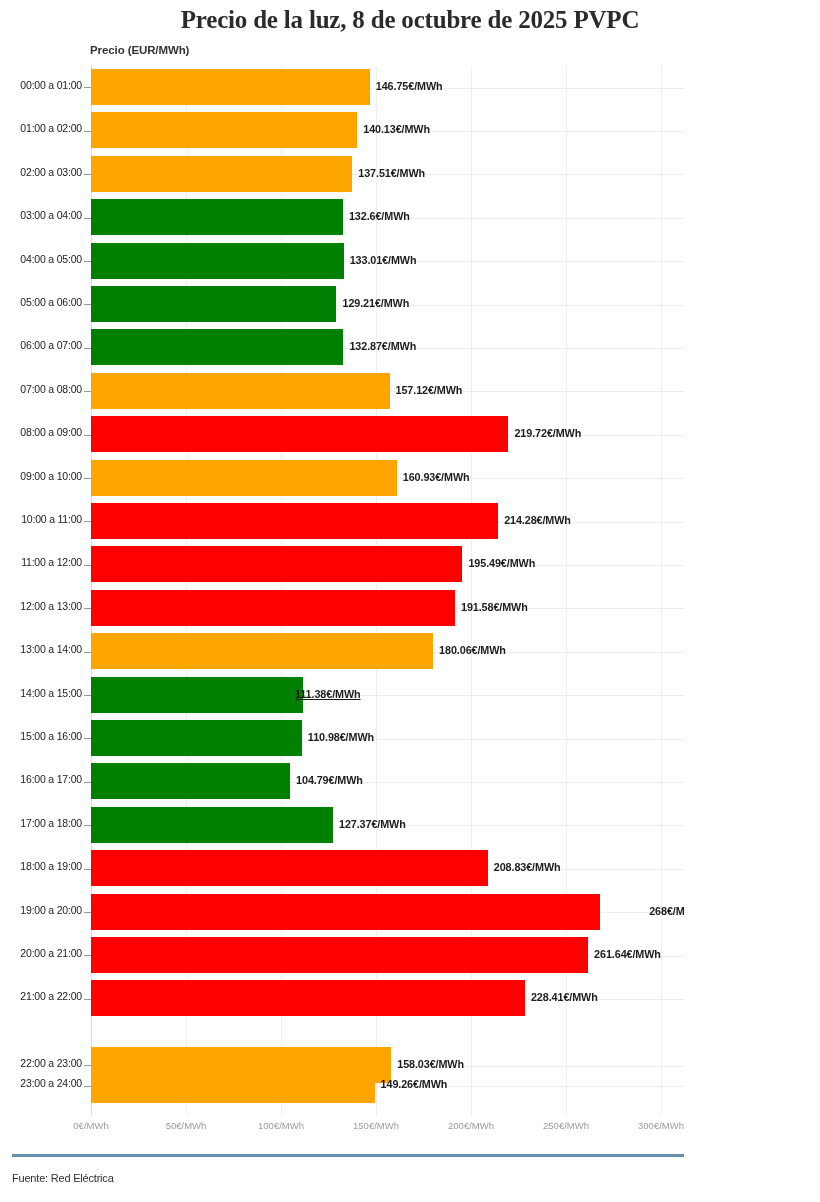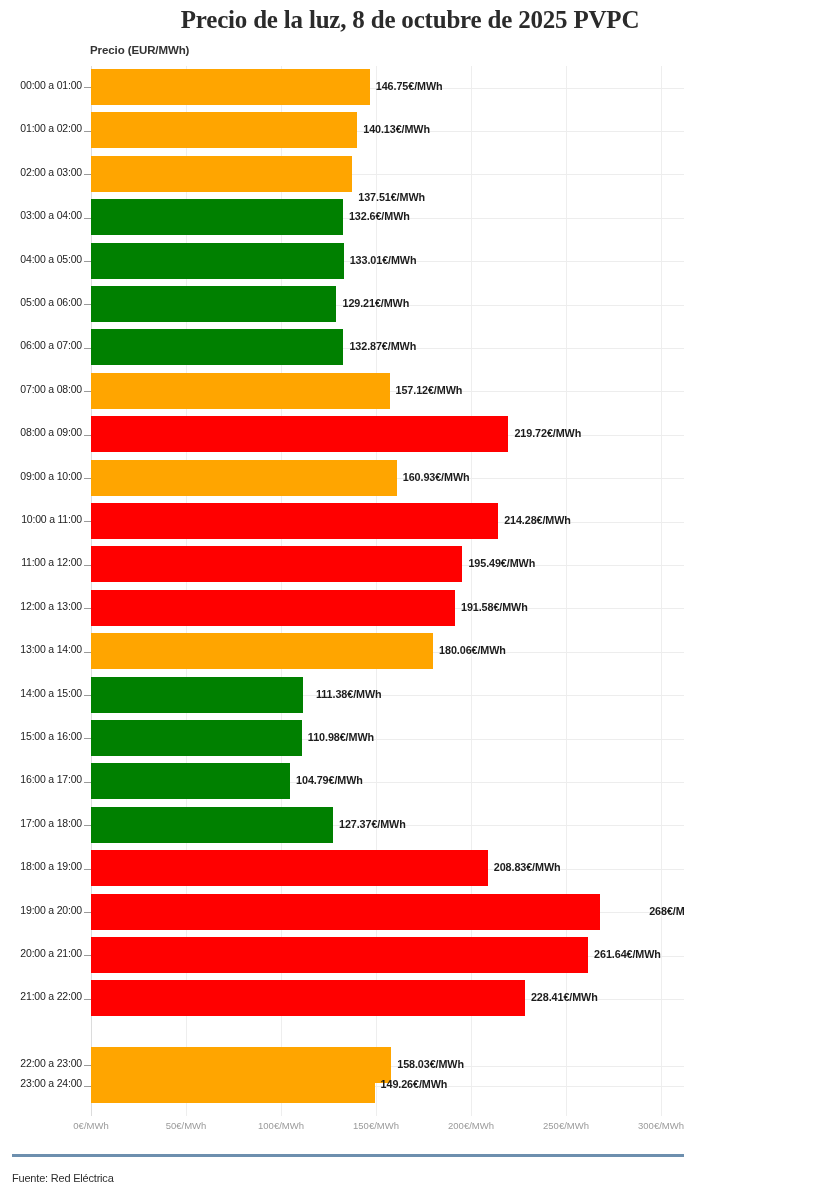--- a/index.html
+++ b/index.html
@@ -238,21 +238,21 @@
           <div class="cat-label">01:00 a 02:00</div>
           <div class="tick"></div>
           <div class="bar" title="01:00 a 02:00 — 140.13€/MWh" style="width: 266.247px; background: rgb(255, 165, 0);"></div>
           <div class="bar-value" style="left: 363.247px;">140.13€/MWh</div>
         </div>
         <div class="row" style="top: 86.8px;">
           <div class="row-base"></div>
           <div class="cat-label">02:00 a 03:00</div>
           <div class="tick"></div>
           <div class="bar" title="02:00 a 03:00 — 137.51€/MWh" style="width: 261.269px; background: rgb(255, 165, 0);"></div>
-          <div class="bar-value" style="left: 358.269px; margin-top: 24px;">137.51€/MWh</div>
+          <div class="bar-value" style="left: 358.269px;">137.51€/MWh</div>
         </div>
         <div class="row" style="top: 130.2px;">
           <div class="row-base"></div>
           <div class="cat-label">03:00 a 04:00</div>
           <div class="tick"></div>
           <div class="bar" title="03:00 a 04:00 — 132.6€/MWh" style="width: 251.94px; background: rgb(0, 128, 0);"></div>
           <div class="bar-value" style="left: 348.94px;">132.6€/MWh</div>
         </div>
         <div class="row" style="top: 173.6px;">
           <div class="row-base"></div>
@@ -322,21 +322,21 @@
           <div class="cat-label">13:00 a 14:00</div>
           <div class="tick"></div>
           <div class="bar" title="13:00 a 14:00 — 180.06€/MWh" style="width: 342.114px; background: rgb(255, 165, 0);"></div>
           <div class="bar-value" style="left: 439.114px;">180.06€/MWh</div>
         </div>
         <div class="row" style="top: 607.6px; padding-left: 32px;">
           <div class="row-base"></div>
           <div class="cat-label">14:00 a 15:00</div>
           <div class="tick"></div>
           <div class="bar" title="14:00 a 15:00 — 111.38€/MWh" style="width: 211.622px; background: rgb(0, 128, 0);"></div>
-          <div class="bar-value" style="left: 316px;">111.38€/MWh</div>
+          <div class="bar-value" style="left: 295px; text-decoration: underline;">111.38€/MWh</div>
         </div>
         <div class="row" style="top: 651px;">
           <div class="row-base"></div>
           <div class="cat-label">15:00 a 16:00</div>
           <div class="tick"></div>
           <div class="bar" title="15:00 a 16:00 — 110.98€/MWh" style="width: 210.862px; background: rgb(0, 128, 0);"></div>
           <div class="bar-value" style="left: 307.862px;">110.98€/MWh</div>
         </div>
         <div class="row" style="top: 694.4px;">
           <div class="row-base"></div>

